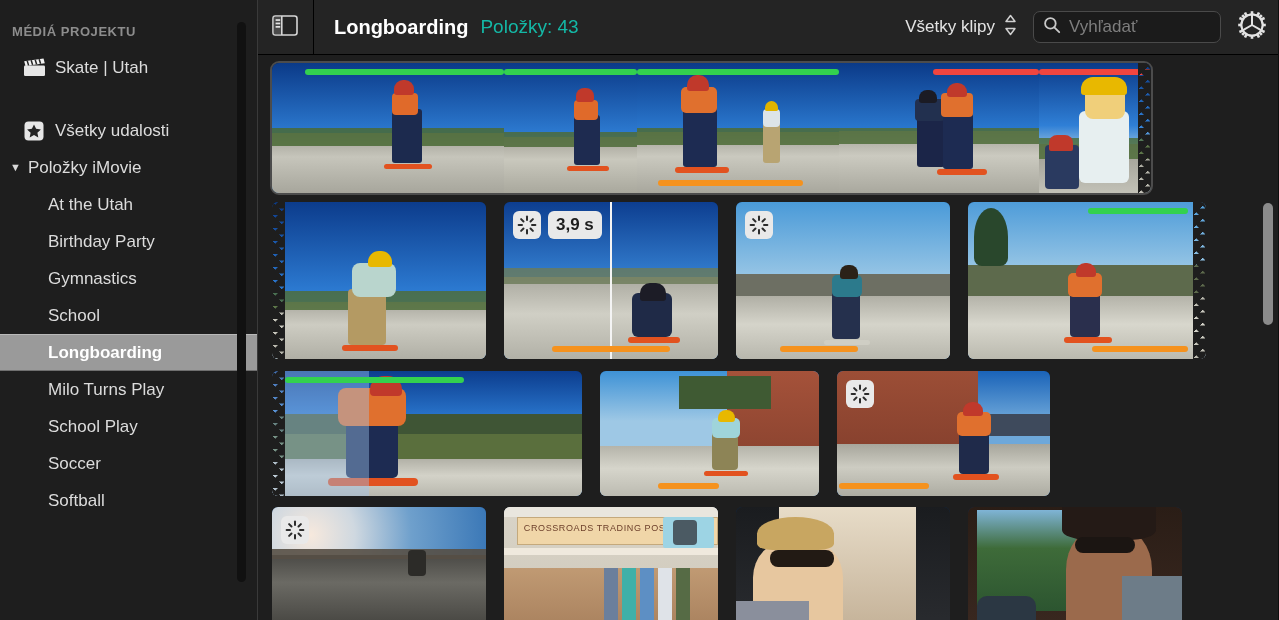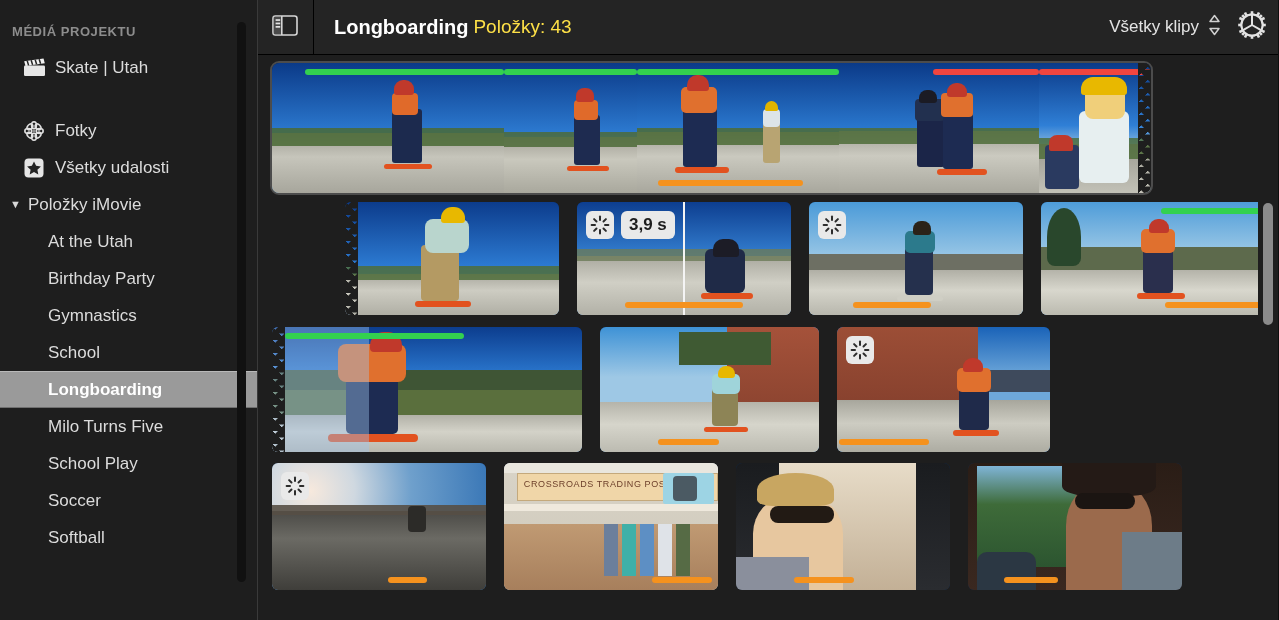--- a/index.html
+++ b/index.html
@@ -55,40 +55,40 @@
 
   #toolbar{
     position:relative; height:55px; background:#242424;
     display:flex; align-items:center; border-bottom:1px solid #000;
   }
   #tb-sidebar-btn{
     width:38px; height:28px; margin-left:8px; display:flex; align-items:center; justify-content:center;
   }
   .tb-sep{ width:1px; height:55px; background:#000; margin-left:9px; }
   #tb-title{ font-size:20px; font-weight:bold; color:#ffffff; margin-left:20px; }
-  #tb-count{ font-size:19px; color:#fde047; margin-left:5px; }
+  #tb-count{ font-size:19px; color:#14b8a6; margin-left:12px; }
   #tb-right{ margin-left:auto; display:flex; align-items:center; padding-right:10px; gap:0; }
   #tb-filter{ font-size:17px; color:#e3e3e3;text-align:right; }
   #tb-stepper{ margin-left:9px; display:flex; flex-direction:column; align-items:center; justify-content:center; gap:2px; }
   #search{
     margin-left:16px; width:188px; height:32px; border-radius:7px;
     background:#1b1b1b; border:1px solid #4a4a4a;
     display:flex; align-items:center; padding:0 9px; gap:8px;
   }
   #search-ph{ font-size:17px; color:#7e7e7e; }
   #tb-gear{ margin-left:14px; width:34px; height:34px; display:flex; align-items:center; justify-content:center; }
 
   
   #browser{
     position:relative; height:565px; background:#1e1e1e;
     padding:8px 0 0 14px; overflow:hidden;
   }
   .row{ position:relative; display:flex; align-items:flex-start; }
   .row.r1{ height:130px; margin-bottom:9px; }
-  .row.r2{ height:113px; margin-bottom:12px;justify-content:flex-end; }
+  .row.r2{ height:157px; margin-bottom:12px; }
   .row.r3{ height:125px; margin-bottom:11px; }
   .row.r4{ height:127px; }
 
   
   .clip{
     position:relative; height:100%;
     border-radius:6px; overflow:hidden;
     background:#0a2a55;
     margin-right:18px;
     flex:0 0 auto;
@@ -152,38 +152,20 @@
           <path d="M1.2 3.2 L20.5 0.6 L21.8 5.3 L2.5 7.9 Z" fill="#f2f2f2"></path>
           <path d="M4.2 2.8 L5.6 7.4 M8.2 2.2 L9.6 6.9 M12.2 1.7 L13.6 6.3 M16.2 1.2 L17.6 5.8" stroke="#232323" stroke-width="1.5"></path>
         </svg>
       </span>
       <span>Skate | Utah</span>
     </div>
 
     <div class="side-gap"></div>
 
 
-    <div class="side-row">
-      <span class="ico">
-        <svg width="22" height="22" viewBox="0 0 22 22">
-          <g fill="none" stroke="#e0e0e0" stroke-width="1.5">
-            <ellipse cx="11" cy="5.3" rx="2.5" ry="3.5"></ellipse>
-            <ellipse cx="11" cy="16.7" rx="2.5" ry="3.5"></ellipse>
-            <ellipse cx="5.3" cy="11" rx="3.5" ry="2.5"></ellipse>
-            <ellipse cx="16.7" cy="11" rx="3.5" ry="2.5"></ellipse>
-            <ellipse cx="6.9" cy="6.9" rx="3.3" ry="2.3" transform="rotate(-45 6.9 6.9)"></ellipse>
-            <ellipse cx="15.1" cy="15.1" rx="3.3" ry="2.3" transform="rotate(-45 15.1 15.1)"></ellipse>
-            <ellipse cx="15.1" cy="6.9" rx="2.3" ry="3.3" transform="rotate(-45 15.1 6.9)"></ellipse>
-            <ellipse cx="6.9" cy="15.1" rx="2.3" ry="3.3" transform="rotate(-45 6.9 15.1)"></ellipse>
-          </g>
-          <circle cx="11" cy="11" r="1.6" fill="#8d8d8d"></circle>
-        </svg>
-      </span>
-      <span>Fotky</span>
-    </div>
 
     <div class="side-row">
       <span class="ico">
         <svg width="22" height="22" viewBox="0 0 22 22">
           <rect x="1.5" y="1.5" width="19" height="19" rx="4" fill="#e6e6e6"></rect>
           <path d="M11 4.4 L13.1 8.8 L17.9 9.4 L14.4 12.7 L15.3 17.4 L11 15.1 L6.7 17.4 L7.6 12.7 L4.1 9.4 L8.9 8.8 Z" fill="#232323"></path>
         </svg>
       </span>
       <span>Všetky udalosti</span>
     </div>
@@ -202,21 +184,21 @@
     <div class="side-row child">
       <span>Gymnastics</span>
       </div>
     <div class="side-row child">
       <span>School</span>
       </div>
     <div class="side-row child sel">
       <span>Longboarding</span>
       </div>
     <div class="side-row child">
-      <span>Milo Turns Five</span>
+      <span>Milo Turns Play</span>
       </div>
     <div class="side-row child">
       <span>School Play</span>
       </div>
     <div class="side-row child">
       <span>Soccer</span>
       </div>
     <div class="side-row child">
       <span>Softball</span>
       </div>
@@ -253,20 +235,29 @@
 
         <div id="tb-stepper">
           <span>
             <svg width="13" height="24" viewBox="0 0 13 24">
               <path d="M6.5 2.5 L11 8.5 L2 8.5 Z" fill="none" stroke="#cfcfcf" stroke-width="1.5" stroke-linejoin="round"></path>
               <path d="M6.5 21.5 L11 15.5 L2 15.5 Z" fill="none" stroke="#cfcfcf" stroke-width="1.5" stroke-linejoin="round"></path>
             </svg>
           </span>
         </div>
 
+        <div id="search">
+          <span>
+            <svg width="18" height="18" viewBox="0 0 18 18">
+              <circle cx="7.4" cy="7.4" r="5.3" fill="none" stroke="#c9c9c9" stroke-width="1.8"></circle>
+              <line x1="11.3" y1="11.3" x2="16.2" y2="16.2" stroke="#c9c9c9" stroke-width="1.8" stroke-linecap="round"></line>
+            </svg>
+          </span>
+          <span id="search-ph">Vyhľadať</span>
+        </div>
 
         <div id="tb-gear">
           <span>
             <svg width="30" height="30" viewBox="0 0 30 30">
               <g fill="#e2e2e2">
                 <circle cx="15" cy="15" r="11.5"></circle>
               </g>
               <g stroke="#e2e2e2" stroke-width="2.6">
                 <line x1="15" y1="1.2" x2="15" y2="5"></line>
                   <line x1="15" y1="25" x2="15" y2="28.8"></line>

